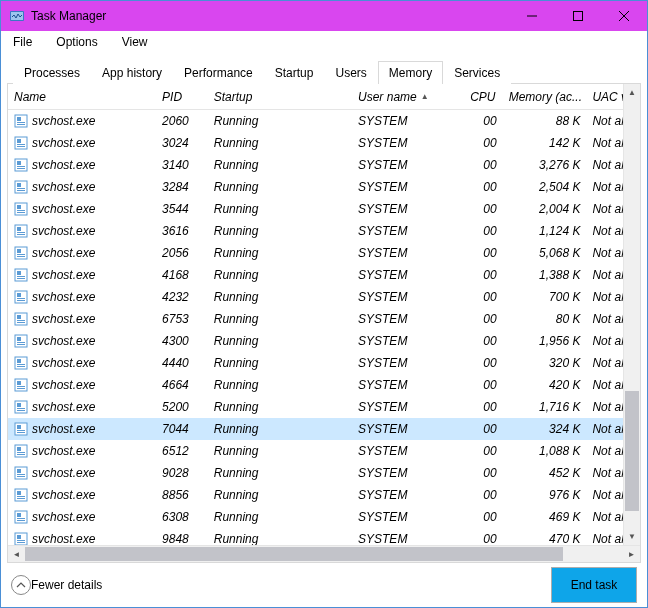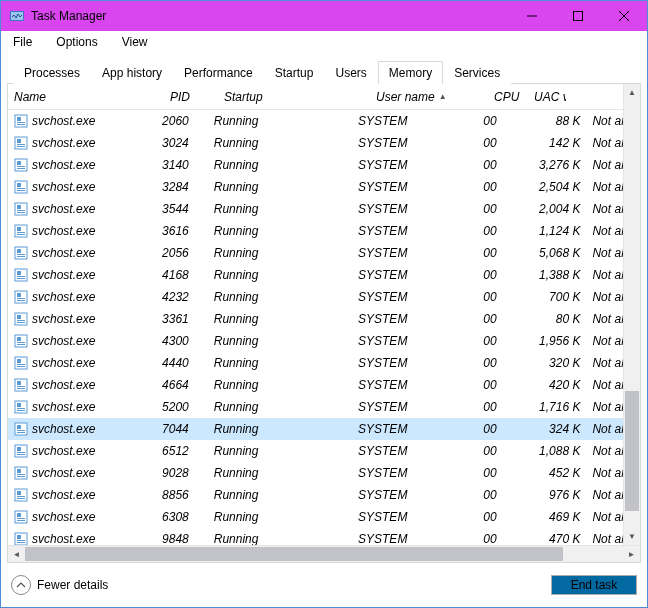--- a/index.html
+++ b/index.html
@@ -34,24 +34,24 @@
   .col-uac  { width: 38px; }
   .vscroll { width: 17px; background: #f0f0f0; border-left: 1px solid #e5e5e5; position: relative; }
   .vscroll .arrow { height: 17px; display: flex; align-items: center; justify-content: center; font-size: 8px; color: #555; background: #f0f0f0; }
   .vscroll .track { position: absolute; top: 17px; bottom: 17px; left: 0; right: 0; }
   .vscroll .thumb { position: absolute; left: 1px; right: 1px; background: #c2c3c9; }
   .hscroll { height: 17px; background: #f0f0f0; border-top: 1px solid #e5e5e5; display: flex; align-items: center; flex-shrink:0;}
   .hscroll .harrow { width: 17px; display:flex; align-items:center; justify-content:center; font-size:8px; color:#555; }
   .hscroll .htrack { flex:1; position: relative; height: 100%; }
   .hscroll .hthumb { position:absolute; top:1px; bottom:1px; left:0; width:90%; background:#c2c3c9; }
   .footer { height: 44px; display: flex; align-items: center; padding: 0 10px; gap: 8px; }
-  .fewer { display: flex; align-items: center; gap: 6px; font-size: 12px; cursor: default; }
+  .fewer { display: flex; align-items: center; font-size: 12px; cursor: default; }
   .chevcircle { width: 20px; height: 20px; border: 1px solid #888; border-radius: 50%; display: flex; align-items: center; justify-content: center; }
   .footer .spacer { flex: 1; }
-  .endtask { min-width: 86px; height: 20px; border: 1px solid #adadad; background: #0369a1; font-size: 12px; padding: 0 12px; }
+  .endtask { min-width: 86px; height: 36px; border: 1px solid #adadad; background: #0ea5e9; font-size: 12px; padding: 0 12px; }
   .gridwrap { flex:1; display:flex; overflow:hidden;font-style:italic;}
   .gridbody { flex:1; display:flex; flex-direction:column; overflow:hidden;}
 </style>
 </head>
 <body>
 
 <div class="window">
 
   <div class="titlebar">
     <span class="icon">
@@ -110,20 +110,23 @@
             <div class="header-cell col-status">
               <span>Startup</span>
             </div>
             <div class="header-cell col-user">
               <span>User name</span>
               <span class="sort-ind">▲</span>
             </div>
             <div class="header-cell col-cpu">
               <span>CPU</span>
             </div>
+            <div class="header-cell col-mem">
+              <span>Memory (ac...</span>
+            </div>
             <div class="header-cell col-uac">
               <span>UAC v</span>
             </div>
           </div>
         <div class="rows" id="rows">
             <div class="row">
               <div class="cell col-name">
                 <svg class="proc-icon" viewBox="0 0 14 14">
                   <rect x="1" y="1" width="12" height="12" fill="#fff" stroke="#5b9bd5" stroke-width="1"></rect>
                   <rect x="3" y="3" width="4" height="4" fill="#5b9bd5"></rect>
@@ -278,21 +281,21 @@
             <div class="row">
               <div class="cell col-name">
                 <svg class="proc-icon" viewBox="0 0 14 14">
                   <rect x="1" y="1" width="12" height="12" fill="#fff" stroke="#5b9bd5" stroke-width="1"></rect>
                   <rect x="3" y="3" width="4" height="4" fill="#5b9bd5"></rect>
                   <rect x="3" y="8" width="8" height="1" fill="#5b9bd5"></rect>
                   <rect x="3" y="10" width="8" height="1" fill="#5b9bd5"></rect>
                 </svg>
                 <span>svchost.exe</span>
               </div>
-              <div class="cell col-pid">3361</div>
+              <div class="cell col-pid">6753</div>
               <div class="cell col-status">Running</div>
               <div class="cell col-user">SYSTEM</div>
               <div class="cell col-cpu num">00</div>
               <div class="cell col-mem num">80 K</div>
               <div class="cell col-uac">Not al</div>
             </div>
             <div class="row">
               <div class="cell col-name">
                 <svg class="proc-icon" viewBox="0 0 14 14">
                   <rect x="1" y="1" width="12" height="12" fill="#fff" stroke="#5b9bd5" stroke-width="1"></rect>

